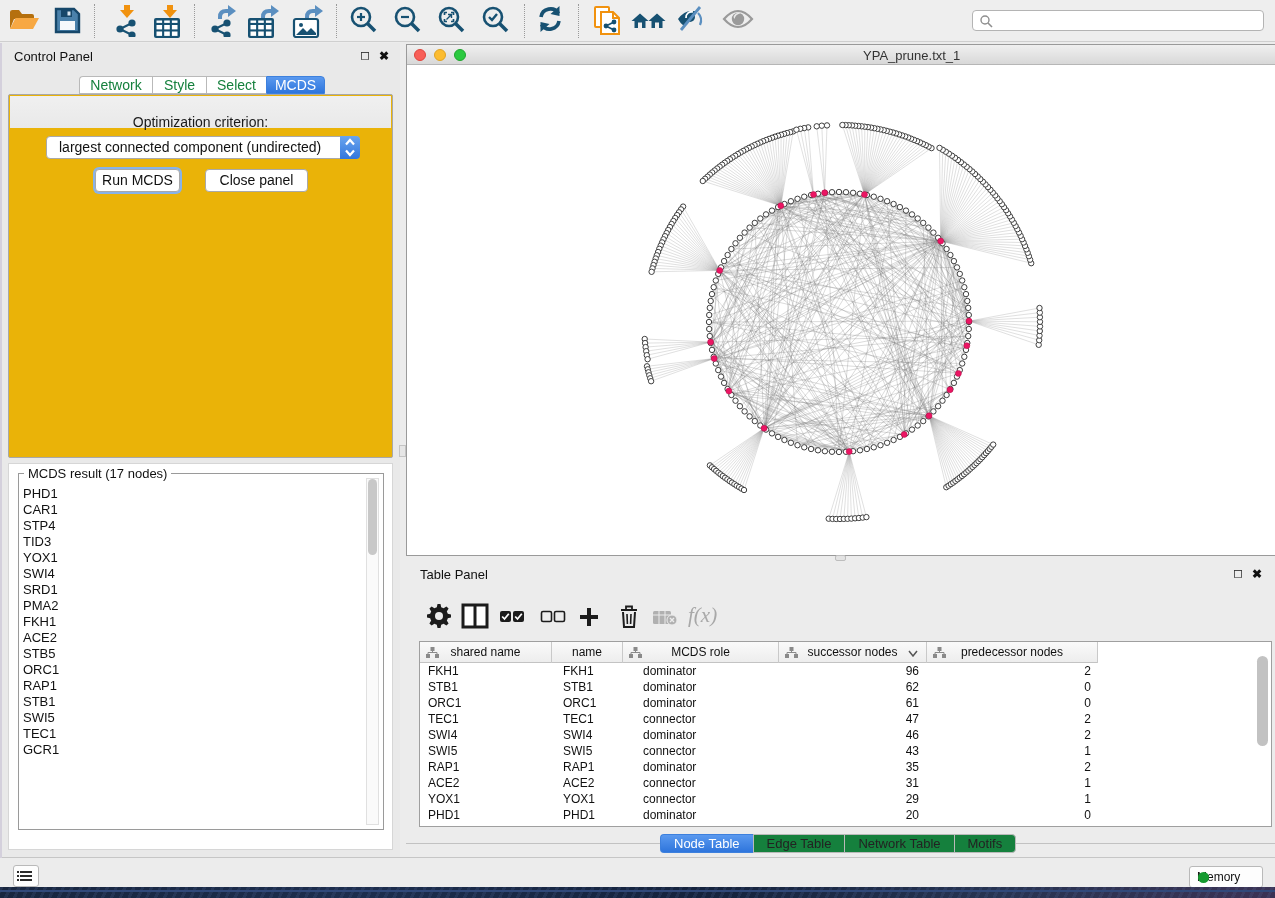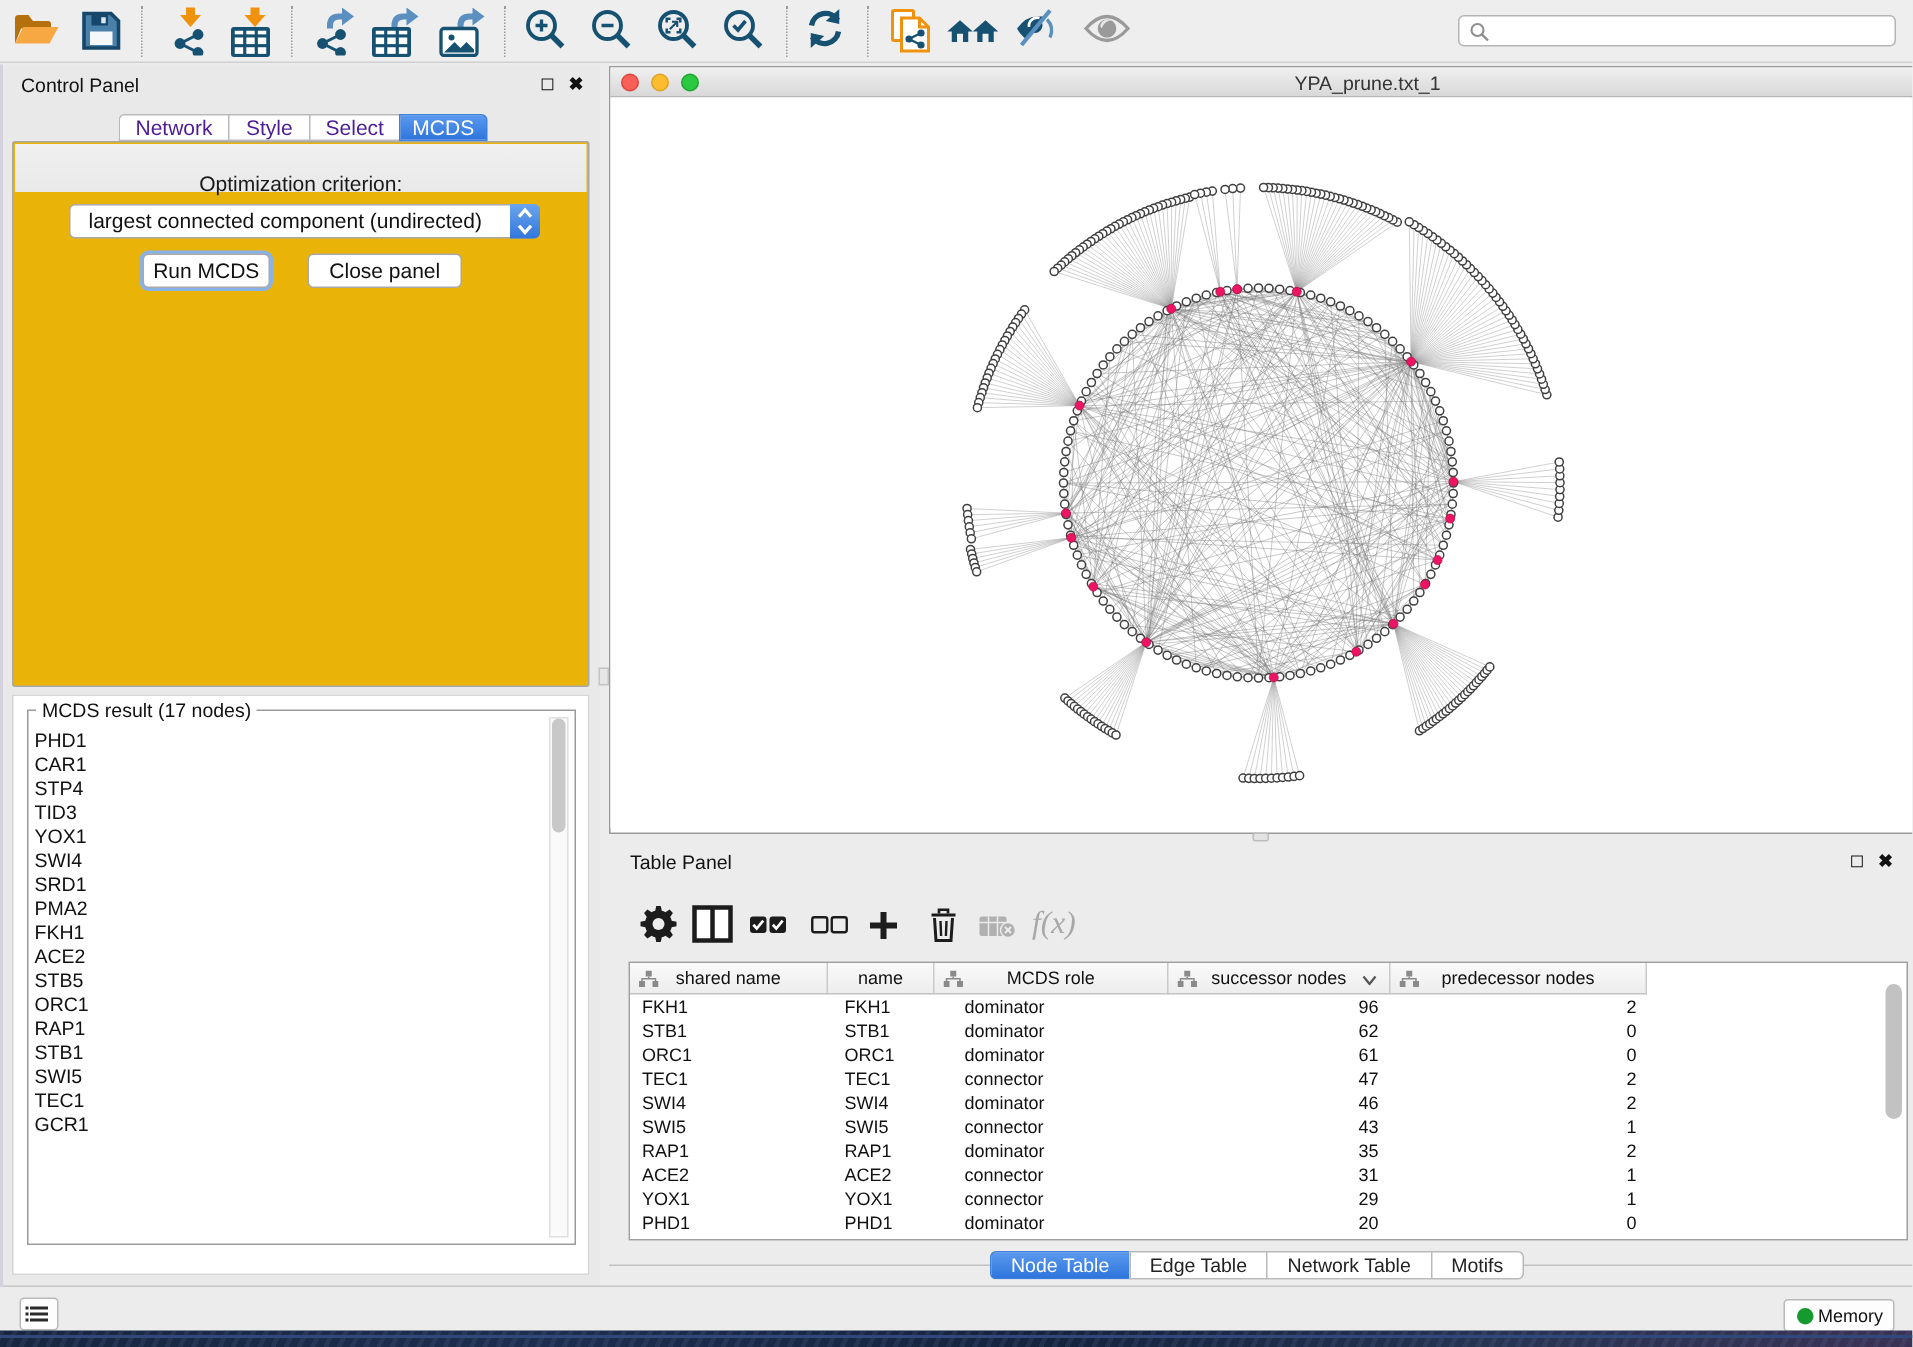--- a/index.html
+++ b/index.html
@@ -17,21 +17,21 @@
   background:#fff; border:1px solid #b4b4b4; border-radius:4px; }
 #searchbox svg { position:absolute; left:6px; top:3px; }
 
 
 #cpanel { left:0; top:43px; width:400px; height:814px; background:#e9e9e9; }
 .ptitle { position:absolute; left:14px; top:6px; font-size:13px; color:#111; }
 .winbtns { position:absolute; top:6px; font-size:12px; color:#111; }
 
 .tabs { position:absolute; display:flex; }
 .tab { height:18px; line-height:16px; background:#fff;
-  border:1px solid #b9b9b9; border-right:none; font-size:14px; color:#4c1d95; text-align:center;}
+  border:1px solid #b9b9b9; border-right:none; font-size:14px; color:#15803d; text-align:center;}
 .tab:first-child { border-radius:4px 0 0 0; }
 .tab:last-child { border-right:1px solid #b9b9b9; border-radius:0 4px 0 0; }
 .tab.sel { background:linear-gradient(#5a99ef,#2e75dc); color:#fff; border-color:#3d80dd; }
 
 #tabpane { position:absolute; left:8px; top:51px; width:385px; height:364px;
   border:1px solid #a8a8a8; background:#eab308; border-radius:2px; }
 #tabpane .inner { position:absolute; left:1px; top:1px; right:1px; height:32px;
   background:linear-gradient(#f0f0f0,#e9e9e9); }
 .optlabel { position:absolute; left:0; top:19px; width:100%; text-align:center;
   font-size:14px; color:#1a1a1a;}
@@ -79,32 +79,32 @@
 .hcol { position:absolute; top:0; height:21px; border-right:1px solid #c9c9c9;text-decoration:underline; }
 .hcol .txt { position:absolute; top:3px; width:100%; text-align:center; }
 .rows { position:absolute; left:0; top:21px; font-size:12px; color:#111; }
 .row { position:absolute; height:16px; line-height:16px; width:853px; }
 .rc { position:absolute; }
 #tscroll { position:absolute; right:2px; top:2px; width:13px; height:180px; }
 #tscroll .thumb { position:absolute; left:1px; top:12px; width:11px; height:90px;
   background:#c2c2c2; border-radius:6px; }
 
 .btabs { position:absolute; display:flex; font-size:13px; }
-.btab { height:19px; line-height:17px; padding:0 13px; background:#ffffff;
+.btab { height:19px; line-height:17px; padding:0 13px; background:#15803d;
   border:1px solid #b9b9b9; border-right:none; color:#222; }
 .btab:first-child { border-radius:4px 0 0 4px; }
 .btab:last-child { border-right:1px solid #b9b9b9; border-radius:0 4px 4px 0; }
 .btab.sel { background:linear-gradient(#5a99ef,#2e75dc); color:#fff; border-color:#3d80dd; }
 
 
 #statusbar { left:0; top:857px; width:1275px; height:30px; background:#ececec;
   border-top:1px solid #c6c6c6; }
 #memorybtn { position:absolute; right:12px; top:8px; width:74px; height:22px;
   background:#fdfdfd; border:1px solid #b9b9b9; border-radius:3px; font-size:12px;
-  line-height:20px; text-align:left; padding-left:22px; color:#111;}
+  line-height:20px; text-align:left; padding-left:7px; color:#111;}
 #memorybtn .dot { position:absolute; left:8px; top:5px; width:11px; height:11px;
   border-radius:50%; background:#159a2f; }
 #listbtn { position:absolute; left:13px; top:7px; width:26px; height:22px;
   background:#fdfdfd; border:1px solid #b9b9b9; border-radius:3px; }
 
 #wallpaper { left:0; top:887px; width:1275px; height:11px;
   background:repeating-linear-gradient(115deg,rgba(95,115,165,0.16) 0 3px,rgba(0,0,0,0) 3px 8px),
   linear-gradient(90deg,#18263f 0%,#1d2e4e 28%,#15233d 55%,#273452 78%,#3b3254 100%); }
 #walltop { left:0; top:890px; width:1275px; height:2px; background:#31497a; z-index:5;}
 </style>

